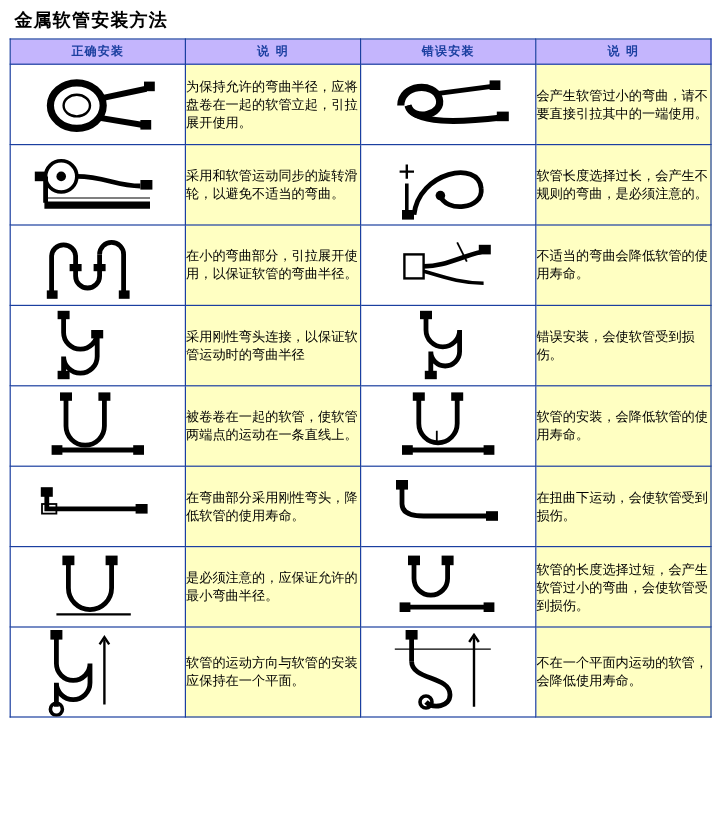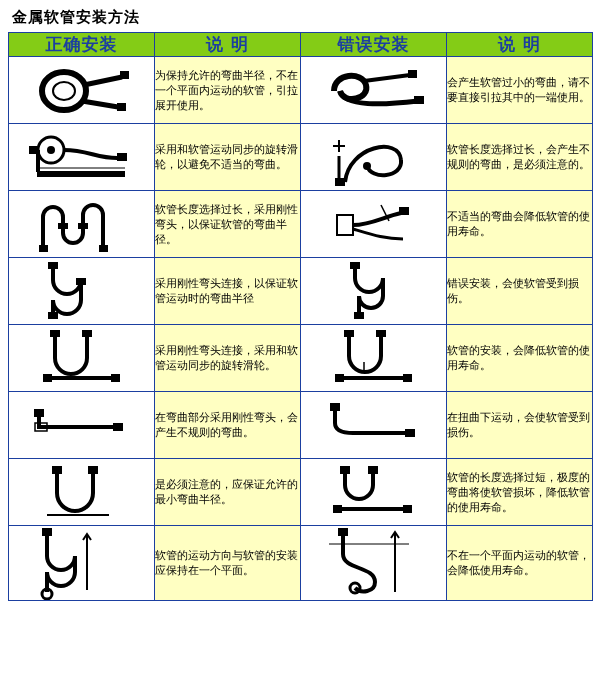--- a/index.html
+++ b/index.html
@@ -34,23 +34,23 @@
     table-layout: fixed;
     border: 1px solid #1b3fa0;
   }
   table.hose-table td,
   table.hose-table th {
     border: 1px solid #1b3fa0;
     vertical-align: middle;
     padding: 0;
   }
   thead th {
-    background: #84cc16;
+    background: #c4b5fd;
     color: #1b3fa0;
-    font-size: 17px;
+    font-size: 10px;
     font-weight: bold;
     height: 20px;
     letter-spacing: 1px;
   }
   .col-img {
     width: 146px;
   }
   .col-txt {
     width: 146px;
   }
@@ -100,21 +100,21 @@
         <td class="img-cell">
           <svg class="fig" width="120" height="58" viewBox="0 0 120 58">
             <ellipse cx="42" cy="30" rx="22" ry="19" fill="none" stroke="#000" stroke-width="6"></ellipse>
             <ellipse cx="42" cy="30" rx="11" ry="9" fill="none" stroke="#000" stroke-width="2"></ellipse>
             <path d="M62 24 L100 16" stroke="#000" stroke-width="5" fill="none"></path>
             <rect x="98" y="10" width="9" height="8" fill="#000"></rect>
             <path d="M60 40 L96 46" stroke="#000" stroke-width="5" fill="none"></path>
             <rect x="95" y="42" width="9" height="8" fill="#000"></rect>
           </svg>
         </td>
-        <td class="txt-cell">为保持允许的弯曲半径，不在一个平面内运动的软管，引拉展开使用。</td>
+        <td class="txt-cell">为保持允许的弯曲半径，应将盘卷在一起的软管立起，引拉展开使用。</td>
         <td class="img-cell">
           <svg class="fig" width="120" height="58" viewBox="0 0 120 58">
             <path d="M20 30 C20 12 48 10 52 24 C56 38 30 44 26 30" fill="none" stroke="#000" stroke-width="6"></path>
             <path d="M26 30 C30 46 70 44 104 40" fill="none" stroke="#000" stroke-width="5"></path>
             <rect x="100" y="35" width="10" height="8" fill="#000"></rect>
             <path d="M50 20 L96 14" stroke="#000" stroke-width="4" fill="none"></path>
             <rect x="94" y="9" width="9" height="8" fill="#000"></rect>
           </svg>
         </td>
         <td class="txt-cell">会产生软管过小的弯曲，请不要直接引拉其中的一端使用。</td>
@@ -152,21 +152,21 @@
         <td class="img-cell">
           <svg class="fig" width="130" height="58" viewBox="0 0 130 58">
             <path d="M26 54 L26 22 A10 10 0 0 1 46 22 L46 38 A10 10 0 0 0 66 38 L66 20" fill="none" stroke="#000" stroke-width="4"></path>
             <path d="M66 20 A10 10 0 0 1 86 20 L86 54" fill="none" stroke="#000" stroke-width="4"></path>
             <rect x="22" y="50" width="9" height="7" fill="#000"></rect>
             <rect x="82" y="50" width="9" height="7" fill="#000"></rect>
             <rect x="41" y="28" width="10" height="6" fill="#000"></rect>
             <rect x="61" y="28" width="10" height="6" fill="#000"></rect>
           </svg>
         </td>
-        <td class="txt-cell">软管长度选择过长，采用刚性弯头，以保证软管的弯曲半径。</td>
+        <td class="txt-cell">在小的弯曲部分，引拉展开使用，以保证软管的弯曲半径。</td>
         <td class="img-cell">
           <svg class="fig" width="130" height="58" viewBox="0 0 130 58">
             <rect x="28" y="20" width="16" height="20" fill="none" stroke="#000" stroke-width="2"></rect>
             <path d="M44 30 C62 30 74 22 92 18" stroke="#000" stroke-width="4" fill="none"></path>
             <rect x="90" y="12" width="10" height="8" fill="#000"></rect>
             <path d="M44 34 C64 40 76 44 94 44" stroke="#000" stroke-width="3" fill="none"></path>
             <path d="M72 10 L80 26" stroke="#000" stroke-width="1.5"></path>
           </svg>
         </td>
         <td class="txt-cell">不适当的弯曲会降低软管的使用寿命。</td>
@@ -196,21 +196,21 @@
         <td class="img-cell">
           <svg class="fig" width="130" height="60" viewBox="0 0 130 60">
             <path d="M38 6 L38 30 A16 16 0 0 0 70 30 L70 6" fill="none" stroke="#000" stroke-width="4"></path>
             <rect x="33" y="2" width="10" height="7" fill="#000"></rect>
             <rect x="65" y="2" width="10" height="7" fill="#000"></rect>
             <path d="M30 50 L98 50" stroke="#000" stroke-width="4"></path>
             <rect x="26" y="46" width="9" height="8" fill="#000"></rect>
             <rect x="94" y="46" width="9" height="8" fill="#000"></rect>
           </svg>
         </td>
-        <td class="txt-cell">采用刚性弯头连接，采用和软管运动同步的旋转滑轮。</td>
+        <td class="txt-cell">被卷卷在一起的软管，使软管两端点的运动在一条直线上。</td>
         <td class="img-cell">
           <svg class="fig" width="130" height="60" viewBox="0 0 130 60">
             <path d="M40 6 L40 28 A16 16 0 0 0 72 28 L72 6" fill="none" stroke="#000" stroke-width="4"></path>
             <rect x="35" y="2" width="10" height="7" fill="#000"></rect>
             <rect x="67" y="2" width="10" height="7" fill="#000"></rect>
             <path d="M30 50 L98 50" stroke="#000" stroke-width="4"></path>
             <rect x="26" y="46" width="9" height="8" fill="#000"></rect>
             <rect x="94" y="46" width="9" height="8" fill="#000"></rect>
             <path d="M55 34 L55 44" stroke="#000" stroke-width="1.5"></path>
           </svg>
@@ -220,21 +220,21 @@
 
       <tr>
         <td class="img-cell">
           <svg class="fig" width="130" height="52" viewBox="0 0 130 52">
             <path d="M22 16 L22 28 L100 28" fill="none" stroke="#000" stroke-width="4"></path>
             <rect x="17" y="10" width="10" height="8" fill="#000"></rect>
             <rect x="96" y="24" width="10" height="8" fill="#000"></rect>
             <rect x="18" y="24" width="12" height="8" fill="none" stroke="#000" stroke-width="1.5"></rect>
           </svg>
         </td>
-        <td class="txt-cell">在弯曲部分采用刚性弯头，会产生不规则的弯曲。</td>
+        <td class="txt-cell">在弯曲部分采用刚性弯头，降低软管的使用寿命。</td>
         <td class="img-cell">
           <svg class="fig" width="130" height="52" viewBox="0 0 130 52">
             <path d="M26 10 L26 24 C26 32 34 34 44 34 L100 34" fill="none" stroke="#000" stroke-width="4"></path>
             <rect x="21" y="4" width="10" height="8" fill="#000"></rect>
             <rect x="96" y="30" width="10" height="8" fill="#000"></rect>
           </svg>
         </td>
         <td class="txt-cell">在扭曲下运动，会使软管受到损伤。</td>
       </tr>
 
@@ -251,21 +251,21 @@
         <td class="img-cell">
           <svg class="fig" width="130" height="58" viewBox="0 0 130 58">
             <path d="M36 8 L36 22 A14 14 0 0 0 64 22 L64 8" fill="none" stroke="#000" stroke-width="4"></path>
             <rect x="31" y="3" width="10" height="8" fill="#000"></rect>
             <rect x="59" y="3" width="10" height="8" fill="#000"></rect>
             <path d="M28 46 L98 46" stroke="#000" stroke-width="4"></path>
             <rect x="24" y="42" width="9" height="8" fill="#000"></rect>
             <rect x="94" y="42" width="9" height="8" fill="#000"></rect>
           </svg>
         </td>
-        <td class="txt-cell">软管的长度选择过短，极度的弯曲将使软管损坏，降低软管的使用寿命。</td>
+        <td class="txt-cell">软管的长度选择过短，会产生软管过小的弯曲，会使软管受到损伤。</td>
       </tr>
 
       <tr>
         <td class="img-cell">
           <svg class="fig" width="130" height="74" viewBox="0 0 130 74">
             <path d="M30 6 L30 30 A14 14 0 0 0 58 30 L58 46 A14 14 0 0 1 30 46 L30 66" fill="none" stroke="#000" stroke-width="4"></path>
             <rect x="25" y="2" width="10" height="8" fill="#000"></rect>
             <circle cx="30" cy="68" r="5" fill="none" stroke="#000" stroke-width="3"></circle>
             <path d="M70 10 L70 64" stroke="#000" stroke-width="2"></path>
             <path d="M66 14 L70 8 L74 14" fill="none" stroke="#000" stroke-width="2"></path>

